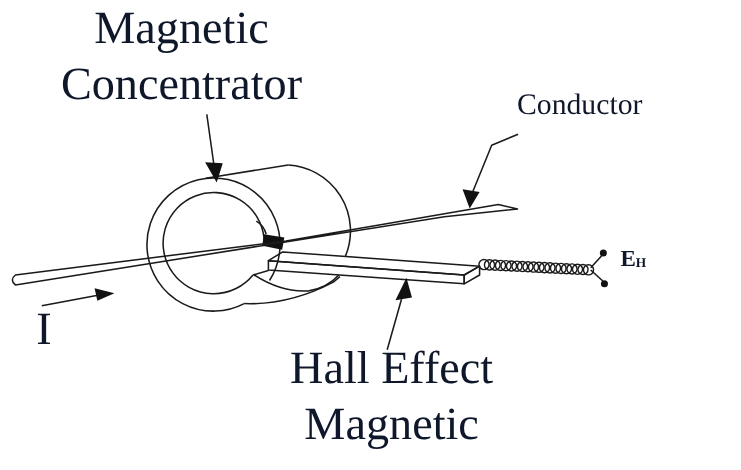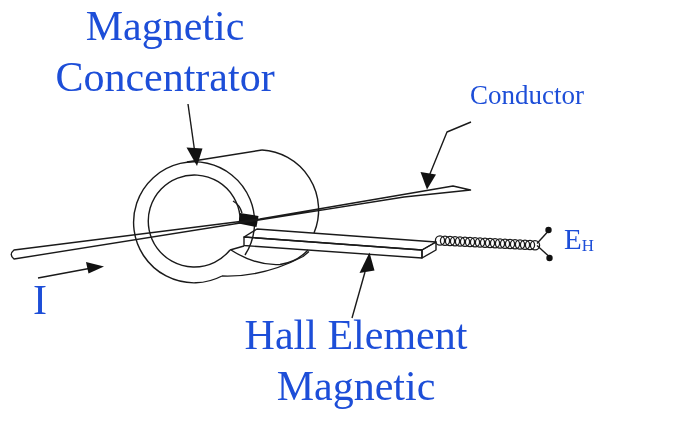--- a/index.html
+++ b/index.html
@@ -1,26 +1,26 @@
 <!DOCTYPE html>
 <html><head>
 <meta charset="utf-8">
 <style>
   html,body{margin:0;padding:0;background:#fff;}
   body{width:674px;height:427px;overflow:hidden;position:relative;
        font-family:"Liberation Serif", serif; color:#000;}
   .stage{position:absolute;left:0;top:0;width:674px;height:427px;}
   svg{position:absolute;left:0;top:0;}
-  .lbl{position:absolute;white-space:nowrap;color:#1d4ed8;}
+  .lbl{position:absolute;white-space:nowrap;color:#0f172a;}
   .lbl.center{text-align:center;}
   #mc-label{left:40px;top:1px;width:250px;font-size:42px;line-height:1.22;}
   #conductor-label{left:470px;top:79px;font-size:27px;line-height:1.22;}
   #current-label{left:33px;top:275px;font-size:42px;line-height:1.22;}
   #hall-label{left:231px;top:310px;width:250px;font-size:42px;line-height:1.22;}
-  #eh-label{left:564px;top:224px;font-size:29px;line-height:1.1;}
+  #eh-label{left:564px;top:224px;font-size:21px;line-height:1.1;font-weight:bold;}
   #eh-label sub{font-size:0.58em;vertical-align:baseline;position:relative;top:0.12em;}
   .stroke{fill:none;stroke:#1a1a1a;stroke-width:1.4;stroke-linejoin:round;}
   .thin{fill:none;stroke:#1a1a1a;stroke-width:1.3;}
   .solid{fill:#111;stroke:none;}
 </style>
 </head>
 <body>
 
 <div class="stage">
 
@@ -107,18 +107,18 @@
   <div class="lbl center" id="mc-label">
     <div>Magnetic</div>
     <div>Concentrator</div>
   </div>
 
   <div class="lbl" id="conductor-label">Conductor</div>
 
   <div class="lbl" id="current-label">I</div>
 
   <div class="lbl center" id="hall-label">
-    <div>Hall Element</div>
+    <div>Hall Effect</div>
     <div>Magnetic</div>
   </div>
 
   <div class="lbl" id="eh-label"><span>E</span><sub>H</sub></div>
 </div>
 
 </body></html>

